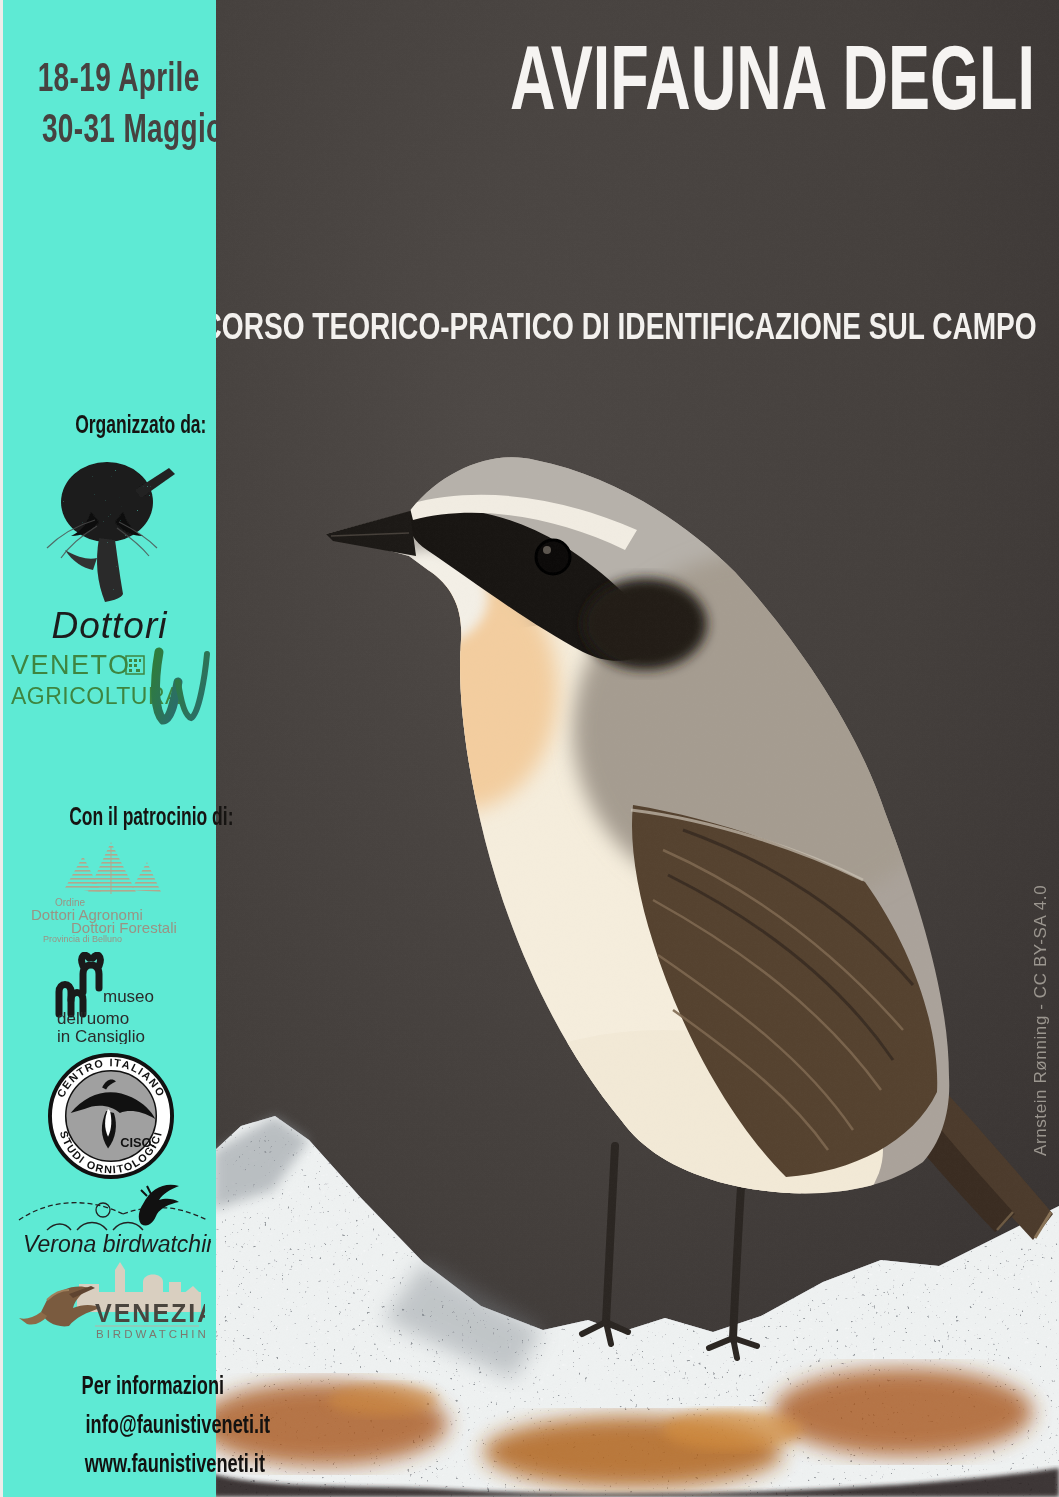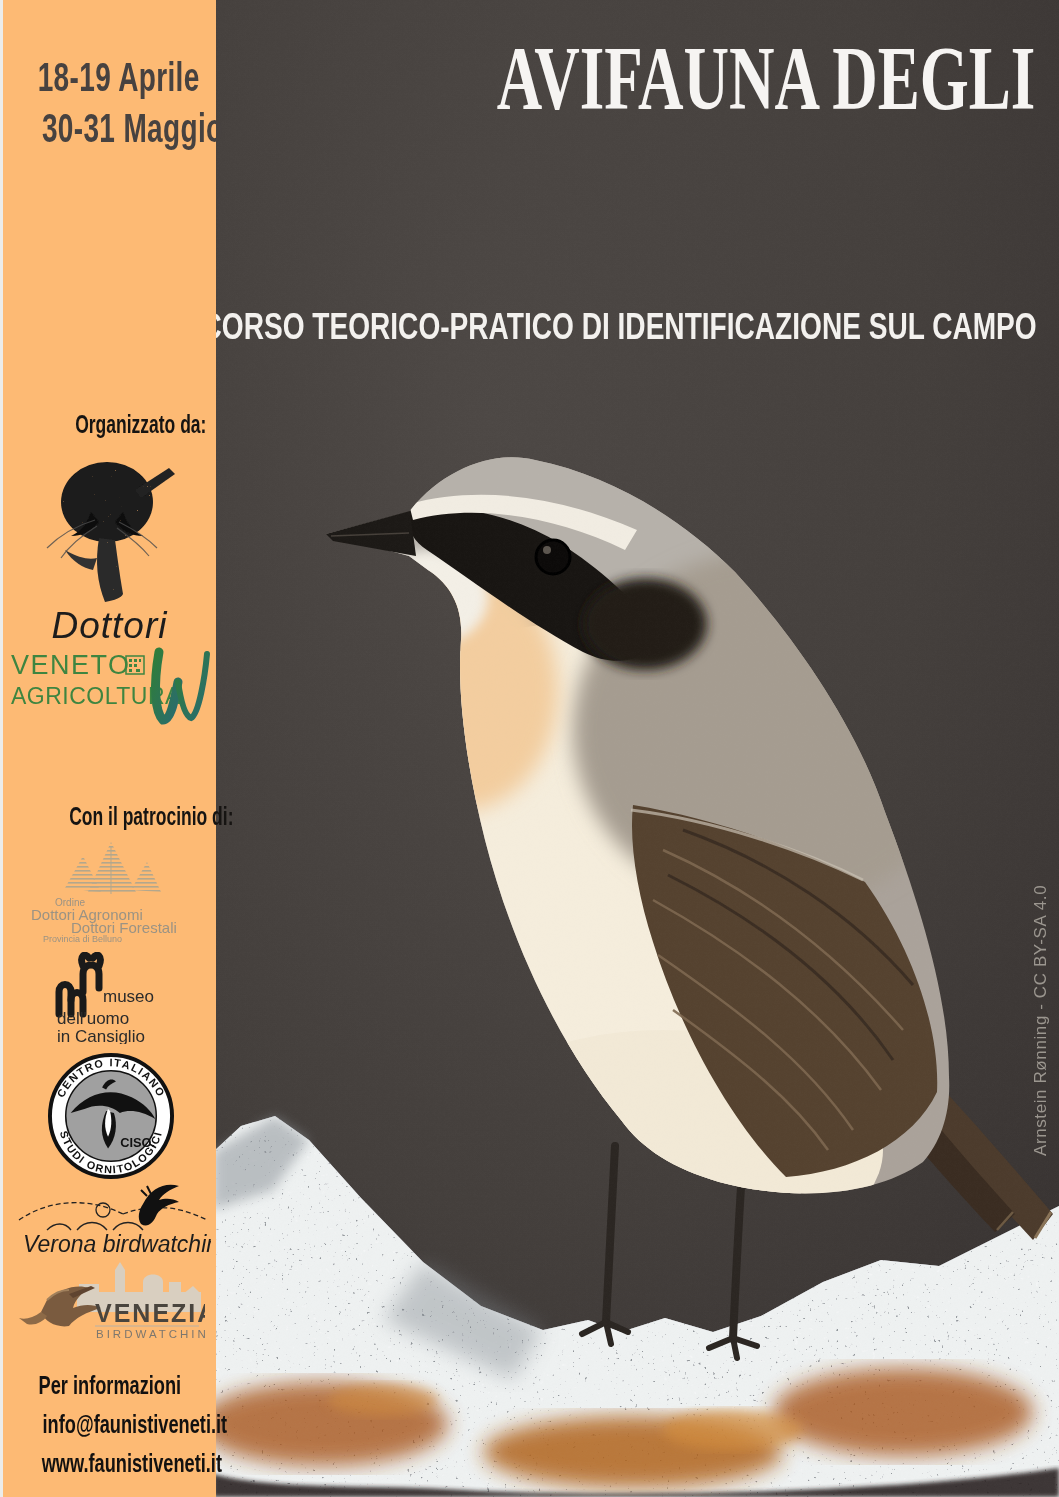--- a/index.html
+++ b/index.html
@@ -4,21 +4,21 @@
 <style>
   html,body{margin:0;padding:0;background:#888;}
   #poster{
     position:relative;width:1059px;height:1497px;overflow:hidden;
     background:#45403d;font-family:"Liberation Sans",sans-serif;
     margin:0 auto;
   }
   
   #sidebar{
     position:absolute;left:0;top:0;width:213px;height:1497px;
-    background:#fdba74;border-left:3px solid #ececea;z-index:3;
+    background:#5eead4;border-left:3px solid #ececea;z-index:3;
   }
   .cond{display:inline-block;transform:scaleX(.70);transform-origin:center center;white-space:nowrap;}
   .condR{display:inline-block;transform:scaleX(.70);transform-origin:right center;white-space:nowrap;}
   .dates{
     position:absolute;left:0;top:52px;width:100%;text-align:center;
     font-weight:bold;font-size:40px;line-height:51px;color:#474240;letter-spacing:.5px;
   }
   .side-heading{
     position:absolute;left:0;width:100%;text-align:center;
     font-weight:bold;font-size:25px;color:#161412;padding-left:31px;
@@ -26,28 +26,28 @@
   #org-heading{top:410px;}
   #patro-heading{top:781px;margin-top:21px;}
   .logo-abs{position:absolute;}
   #asfave-name{
     position:absolute;left:0;top:605px;width:100%;text-align:center;
     font-style:italic;font-size:37px;color:#1c1c1c;letter-spacing:1px;
     font-family:"Liberation Sans",sans-serif;
   }
   #info-block{
     position:absolute;left:0;top:1366px;width:100%;text-align:center;
-    font-weight:bold;font-size:26px;line-height:39px;color:#131110;
+    font-weight:bold;font-size:26px;line-height:39px;color:#131110;padding-left:43px;
   }
   
   #main{position:absolute;left:213px;top:0;width:846px;height:1497px;}
   #photo-svg{position:absolute;left:0;top:0;}
   #title{
     position:absolute;right:24px;top:30px;text-align:right;color:#f6f4f2;
-    font-weight:bold;font-size:90px;line-height:97px;z-index:2;font-family:Liberation Serif, serif;
+    font-weight:bold;font-size:90px;line-height:97px;z-index:2;
   }
   #subtitle{
     position:absolute;right:22px;top:306px;text-align:right;color:#f3f1ee;
     font-weight:bold;font-size:36px;z-index:2;
   }
   #subtitle .condR{transform:scaleX(.78);}
   #credit{
     position:absolute;right:8px;top:856px;height:300px;z-index:2;
     writing-mode:vertical-rl;transform:rotate(180deg);
     color:#9b968f;font-size:17px;letter-spacing:.6px;white-space:nowrap;

